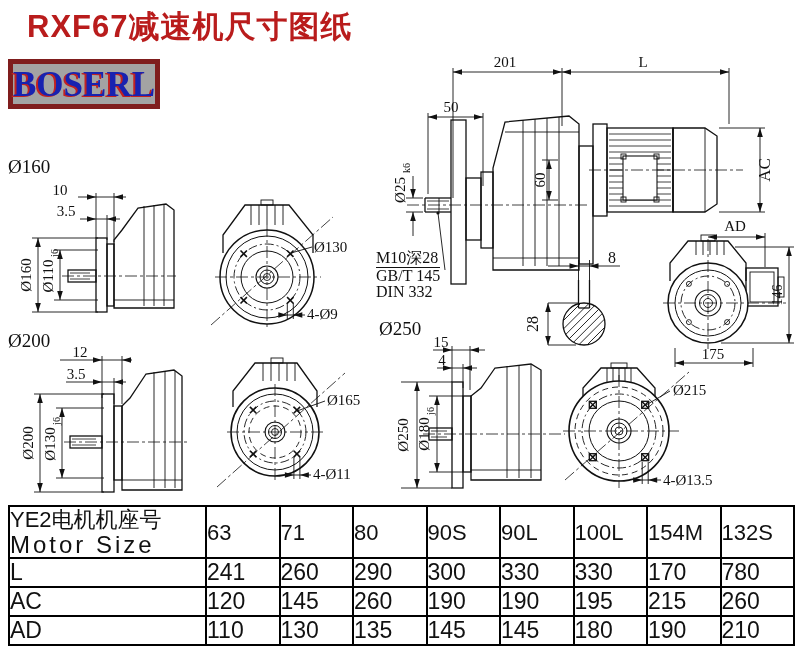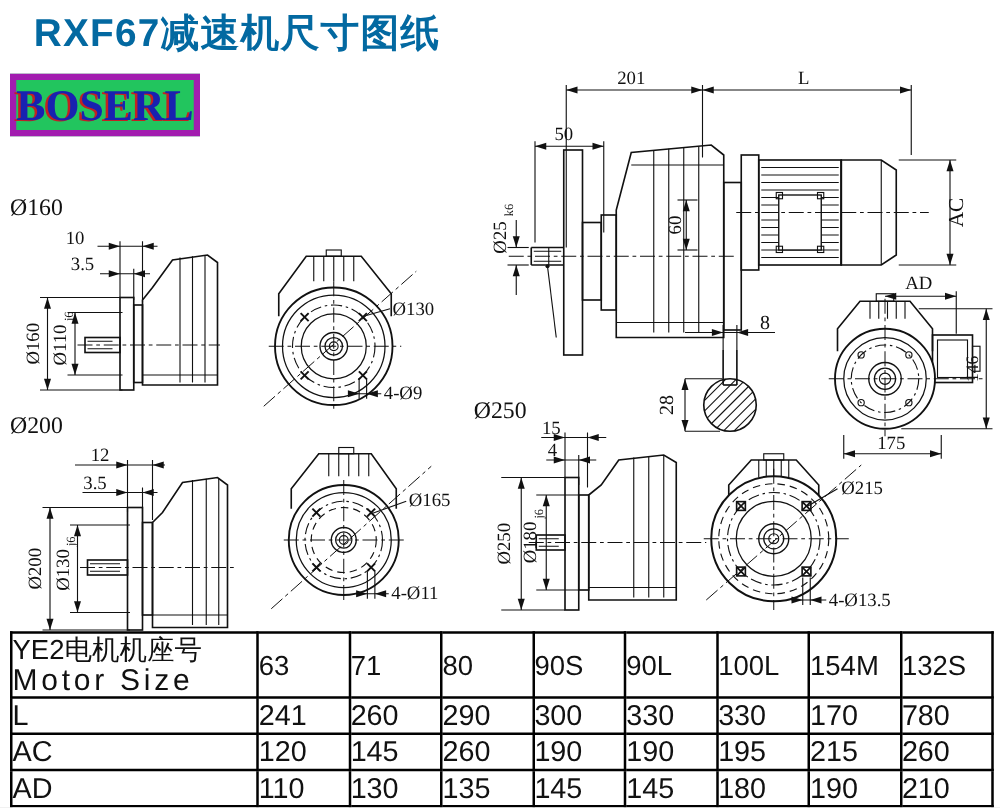--- a/index.html
+++ b/index.html
@@ -1,20 +1,20 @@
 <!DOCTYPE html>
 <html><head>
 <meta charset="utf-8">
 <style>
   html,body{margin:0;padding:0;background:#e8e8e8}
   .page{position:relative;width:800px;height:646px;background:#fff;color:#111;
         font-family:"Liberation Sans",sans-serif;overflow:hidden}
-  .title{position:absolute;left:27px;top:6px;font-size:31px;font-weight:bold;letter-spacing:1px;color:#0369a1}
-  .logo{position:absolute;left:8px;top:59px;width:142px;height:40px;border:5px solid #a21caf;
-        background:#22c55e;display:flex;align-items:center;justify-content:center}
+  .title{position:absolute;left:27px;top:6px;font-size:31px;font-weight:bold;letter-spacing:1px;color:#b91c1c}
+  .logo{position:absolute;left:8px;top:59px;width:142px;height:40px;border:5px solid #7f1d1d;
+        background:#a3a3a3;display:flex;align-items:center;justify-content:center}
   .logo span{font-family:"Liberation Serif",serif;font-weight:bold;font-size:35px;color:#1822b0;
         text-shadow:-2px 1px 0 #c22222;line-height:1}
   .sec{position:absolute;font-family:"Liberation Serif",serif;font-size:19px;color:#111}
   .notes{position:absolute;left:376px;top:250px;font-family:"Liberation Serif",serif;
         font-size:16px;line-height:16.5px;white-space:nowrap}
   .notes .u{border-bottom:1.5px solid #111}
   .dwg{position:absolute}
   svg{display:block;overflow:visible}
   svg text{font-family:"Liberation Serif",serif;fill:#111}
   .dim{font-size:15px}
@@ -41,20 +41,25 @@
   <div class="title">RXF67减速机尺寸图纸</div>
 
   <div class="logo">
     <span>BOSERL</span>
   </div>
 
   <div class="sec" style="left:8px;top:156px">Ø160</div>
   <div class="sec" style="left:8px;top:330px">Ø200</div>
   <div class="sec" style="left:379px;top:318px">Ø250</div>
 
+  <div class="notes">
+    <div class="u">M10深28</div>
+    <div>GB/T 145</div>
+    <div>DIN 332</div>
+  </div>
 
   <div class="dwg" style="left:393px;top:48px">
   <svg width="405" height="240">
     <g class="thin">
       <line x1="60" y1="24" x2="336" y2="24"></line>
       <line x1="60" y1="20" x2="60" y2="150"></line>
           <line x1="169" y1="20" x2="169" y2="78"></line>
           <line x1="336" y1="20" x2="336" y2="76"></line>
       <line x1="35" y1="69" x2="90" y2="69"></line>
           <line x1="35" y1="65" x2="35" y2="146"></line>
@@ -313,21 +318,21 @@
           <circle cx="33.9" cy="70.9" r="2.5" stroke-width="0.9"></circle>
       <circle cx="33.9" cy="109.1" r="2.5" stroke-width="0.9"></circle>
           <circle cx="72.1" cy="109.1" r="2.5" stroke-width="0.9"></circle>
     </g>
     <circle cx="53" cy="90" r="27" class="thin" stroke-dasharray="9 3 2 3"></circle>
     <line class="cl" x1="8" y1="90" x2="133" y2="90"></line>
         <line class="cl" x1="53" y1="26" x2="53" y2="136"></line>
   </svg>
   </div>
 
-  <div class="dwg" style="left:8px;top:358px">
+  <div class="dwg" style="left:8px;top:346px">
   <svg width="185" height="155">
     <g class="thin">
       <line x1="52" y1="14" x2="124" y2="14"></line>
           <line x1="94" y1="10" x2="94" y2="52"></line>
           <line x1="114" y1="10" x2="114" y2="58"></line>
       <line x1="58" y1="36" x2="118" y2="36"></line>
           <line x1="106" y1="32" x2="106" y2="58"></line>
       <line x1="32" y1="48" x2="32" y2="146"></line>
           <line x1="26" y1="48" x2="96" y2="48"></line>
           <line x1="26" y1="146" x2="96" y2="146"></line>

